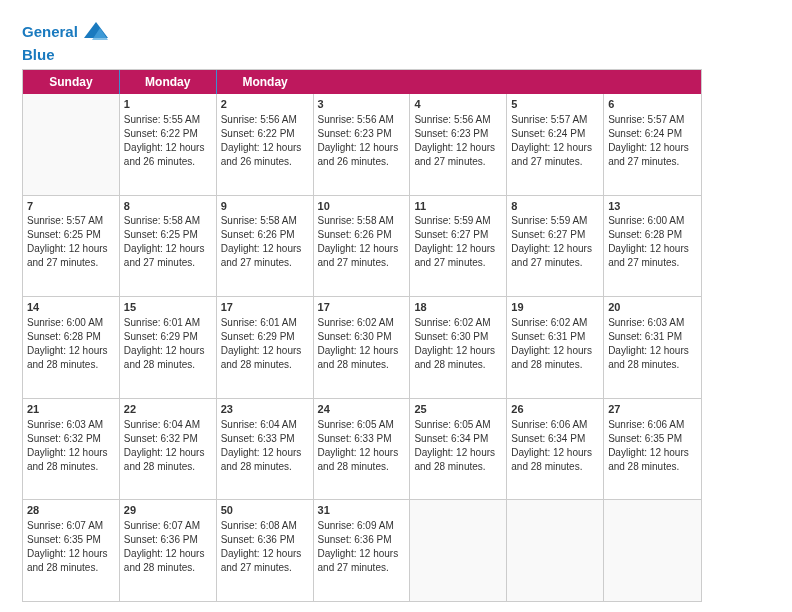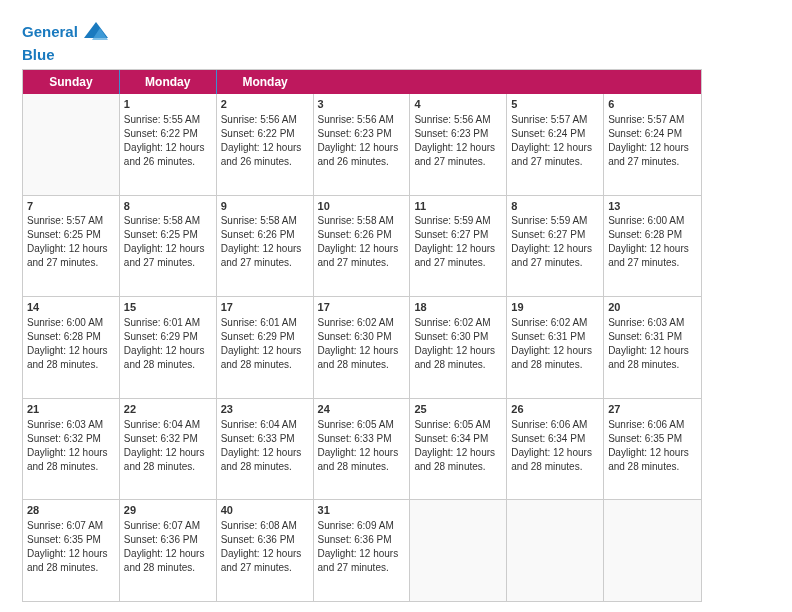--- a/index.html
+++ b/index.html
@@ -262,21 +262,21 @@
         </div>
         <div class="cal-row">
           <div class="cal-cell"><span class="day-num">28</span><span class="cell-text" style="white-space: pre-line;">Sunrise: 6:07 AM
 Sunset: 6:35 PM
 Daylight: 12 hours
 and 28 minutes.</span></div>
           <div class="cal-cell"><span class="day-num">29</span><span class="cell-text" style="white-space: pre-line;">Sunrise: 6:07 AM
 Sunset: 6:36 PM
 Daylight: 12 hours
 and 28 minutes.</span></div>
-          <div class="cal-cell"><span class="day-num">40</span><span class="cell-text" style="white-space: pre-line;">Sunrise: 6:08 AM
+          <div class="cal-cell"><span class="day-num">50</span><span class="cell-text" style="white-space: pre-line;">Sunrise: 6:08 AM
 Sunset: 6:36 PM
 Daylight: 12 hours
 and 27 minutes.</span></div>
           <div class="cal-cell"><span class="day-num">31</span><span class="cell-text" style="white-space: pre-line;">Sunrise: 6:09 AM
 Sunset: 6:36 PM
 Daylight: 12 hours
 and 27 minutes.</span></div>
           <div class="cal-cell empty"></div>
           <div class="cal-cell empty"></div>
           <div class="cal-cell empty"></div>

